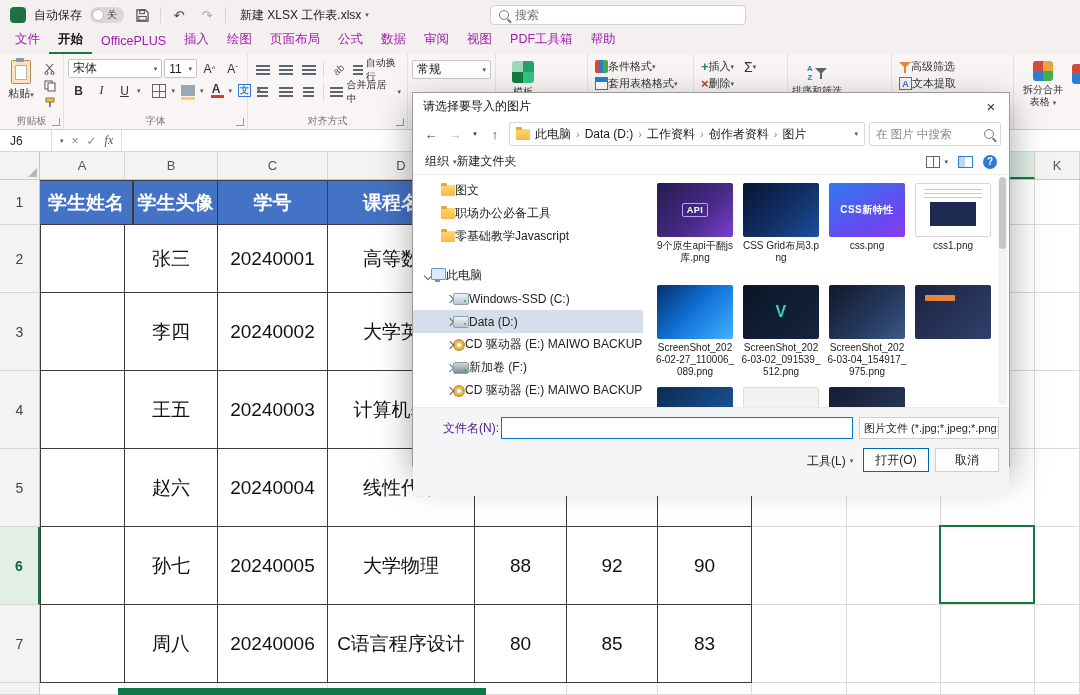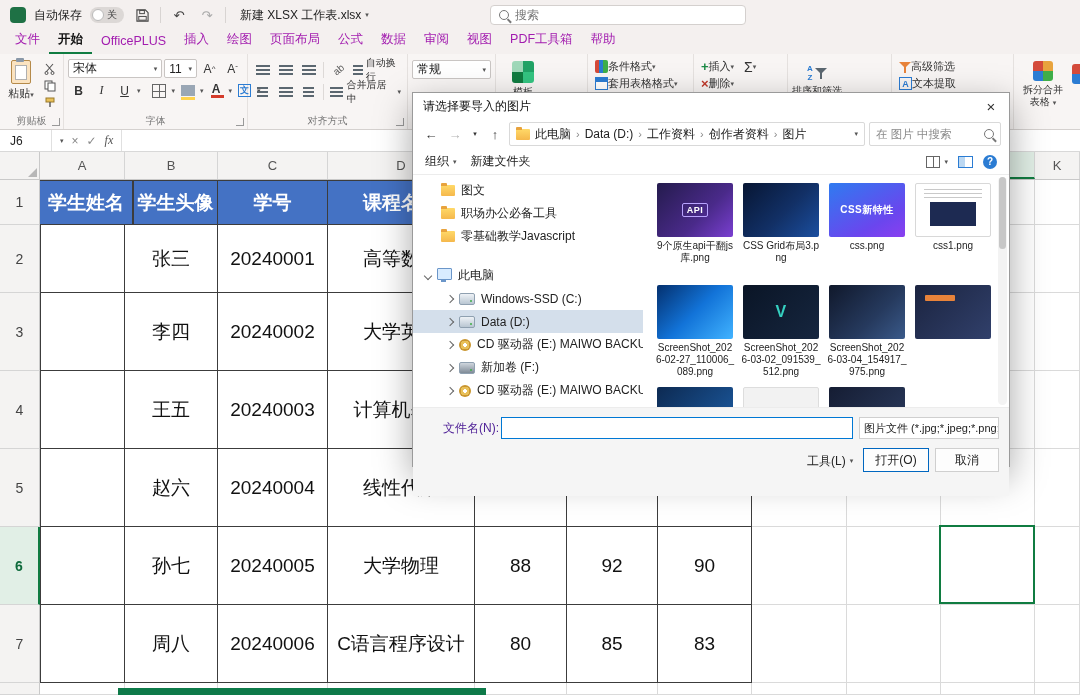--- a/index.html
+++ b/index.html
@@ -132,32 +132,32 @@
   .nbtn{width:20px;height:20px;display:flex;align-items:center;justify-content:center;font-size:13px;color:#333;border-radius:3px;}
   .nbtn.dim{color:#b5b5b5;}
   .crumbbar{flex:none;width:356px;height:24px;border:1px solid #d9d9d9;border-radius:2px;background:#fff;
     display:flex;align-items:center;gap:5px;padding:0 6px;box-sizing:border-box;overflow:hidden;white-space:nowrap;}
   .crumbbar .sep{color:#888;font-size:11px;}
   .crumbbar .seg{font-size:12px;color:#222;}
   .crumb-caret{margin-left:auto;font-size:7px;color:#555;}
   .dsearch{flex:none;width:132px;height:24px;border:1px solid #d9d9d9;border-radius:2px;background:#fff;
     display:flex;align-items:center;padding:0 6px;box-sizing:border-box;color:#8a8a8a;font-size:11.5px;gap:4px;}
   .dsearch .ic-search{margin-left:auto;}
-  .dtools{height:26px;display:flex;align-items:center;gap:14px;padding:0 12px;border-bottom:1px solid #ececec;box-sizing:border-box;}
+  .dtools{height:26px;display:flex;align-items:center;padding:0 12px;border-bottom:1px solid #ececec;box-sizing:border-box;}
   .dtool{display:flex;align-items:center;gap:4px;font-size:12px;color:#222;}
   .dtools-right{margin-left:auto;display:flex;align-items:center;gap:10px;}
   .ic-viewgrid{width:14px;height:12px;box-sizing:border-box;border:1px solid #666;
     background:linear-gradient(90deg,#0000 0 6px,#666 6px 7px,#0000 7px);}
   .ic-pane{width:15px;height:12px;box-sizing:border-box;border:1px solid #2b7cd3;
     background:linear-gradient(90deg,#bcd8f2 0 6px,#fff 6px);}
   .ic-help{width:14px;height:14px;border-radius:50%;background:#2b7cd3;color:#fff;font-size:10px;
     display:flex;align-items:center;justify-content:center;font-weight:700;}
   .dbody{position:relative;height:233px;border-bottom:1px solid #ececec;box-sizing:border-box;overflow:hidden;}
   .dtree{position:absolute;left:0;top:4px;width:230px;bottom:0;overflow:hidden;}
-  .ti{height:23px;display:flex;align-items:center;gap:6px;font-size:12px;color:#222;
+  .ti{height:23px;display:flex;align-items:center;font-size:12px;color:#222;
     padding-left:28px;box-sizing:border-box;white-space:nowrap;overflow:hidden;}
   .ti.lvl1{padding-left:12px;}
   .ti.lvl2{padding-left:34px;}
   .ti.sel{background:#d4dfeb;}
   .ti.gap{margin-top:16px;}
   .chev{width:5px;height:5px;border-right:1.3px solid #666;border-bottom:1.3px solid #666;flex:none;}
   .chev.r{transform:rotate(-45deg);}
   .chev.d{transform:rotate(45deg);}
   .ic-folder{width:14px;height:11px;background:linear-gradient(#ffd968,#f5b84c);border-radius:1px;
     position:relative;flex:none;}

